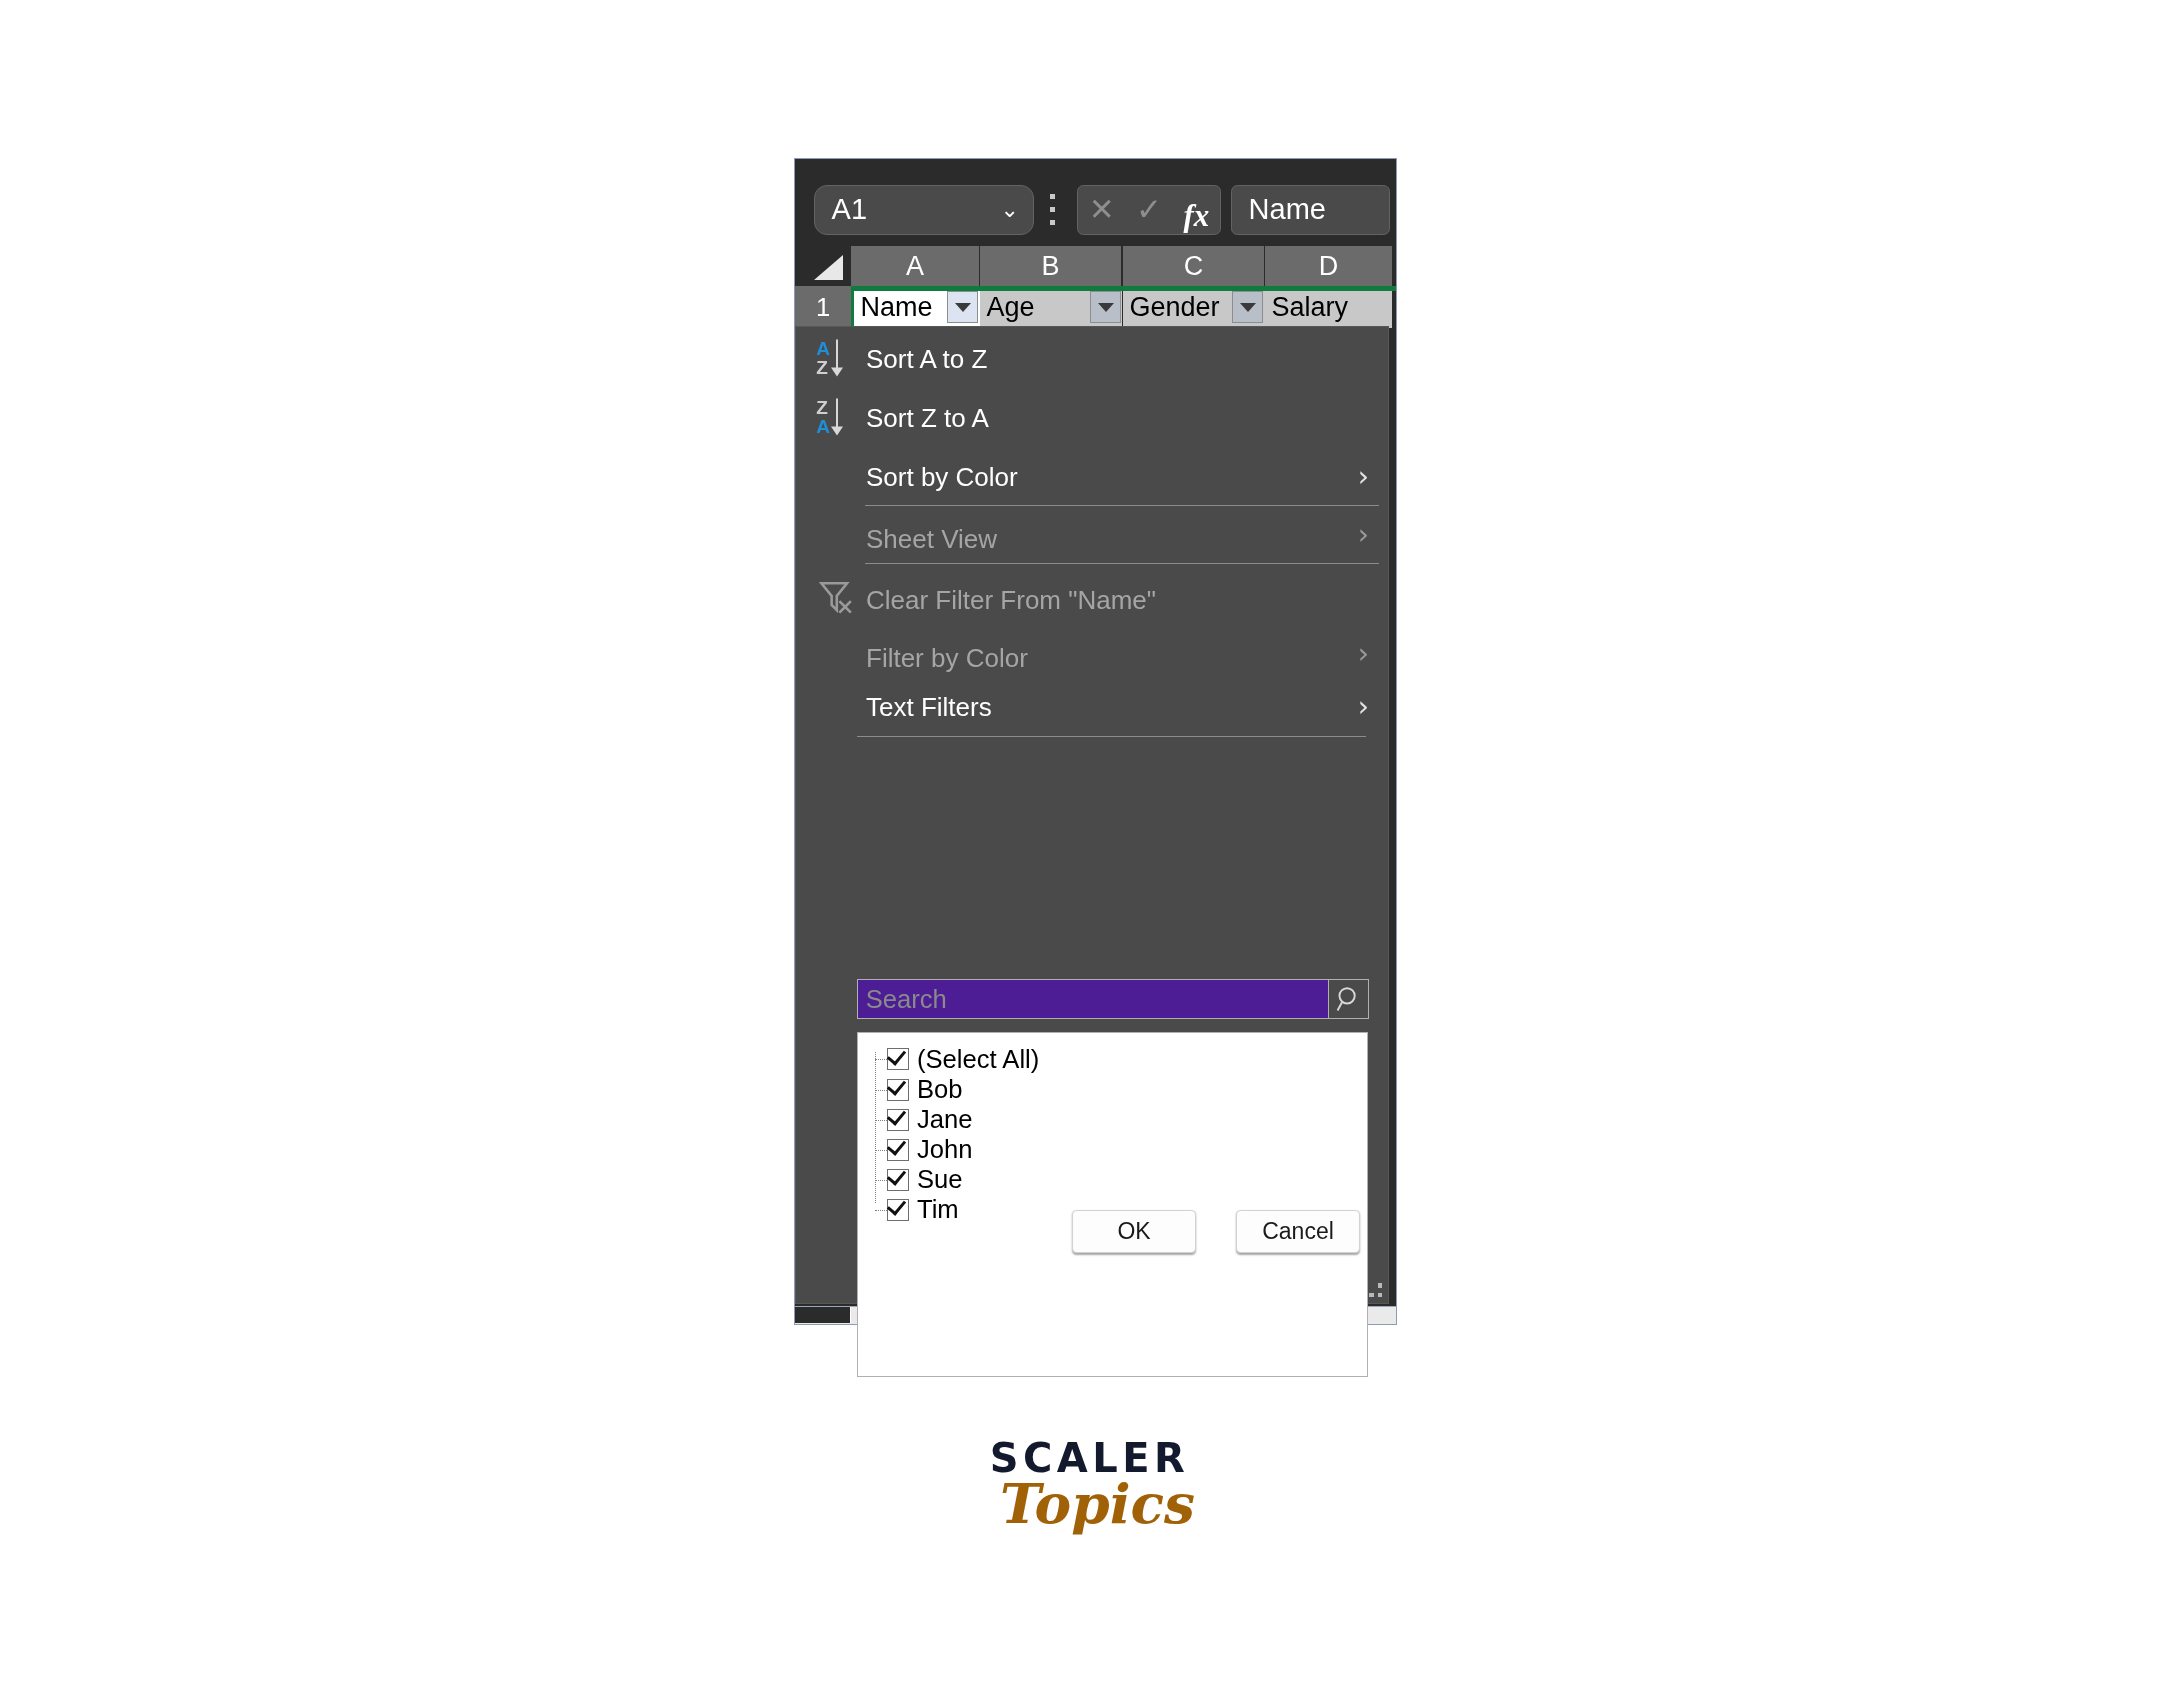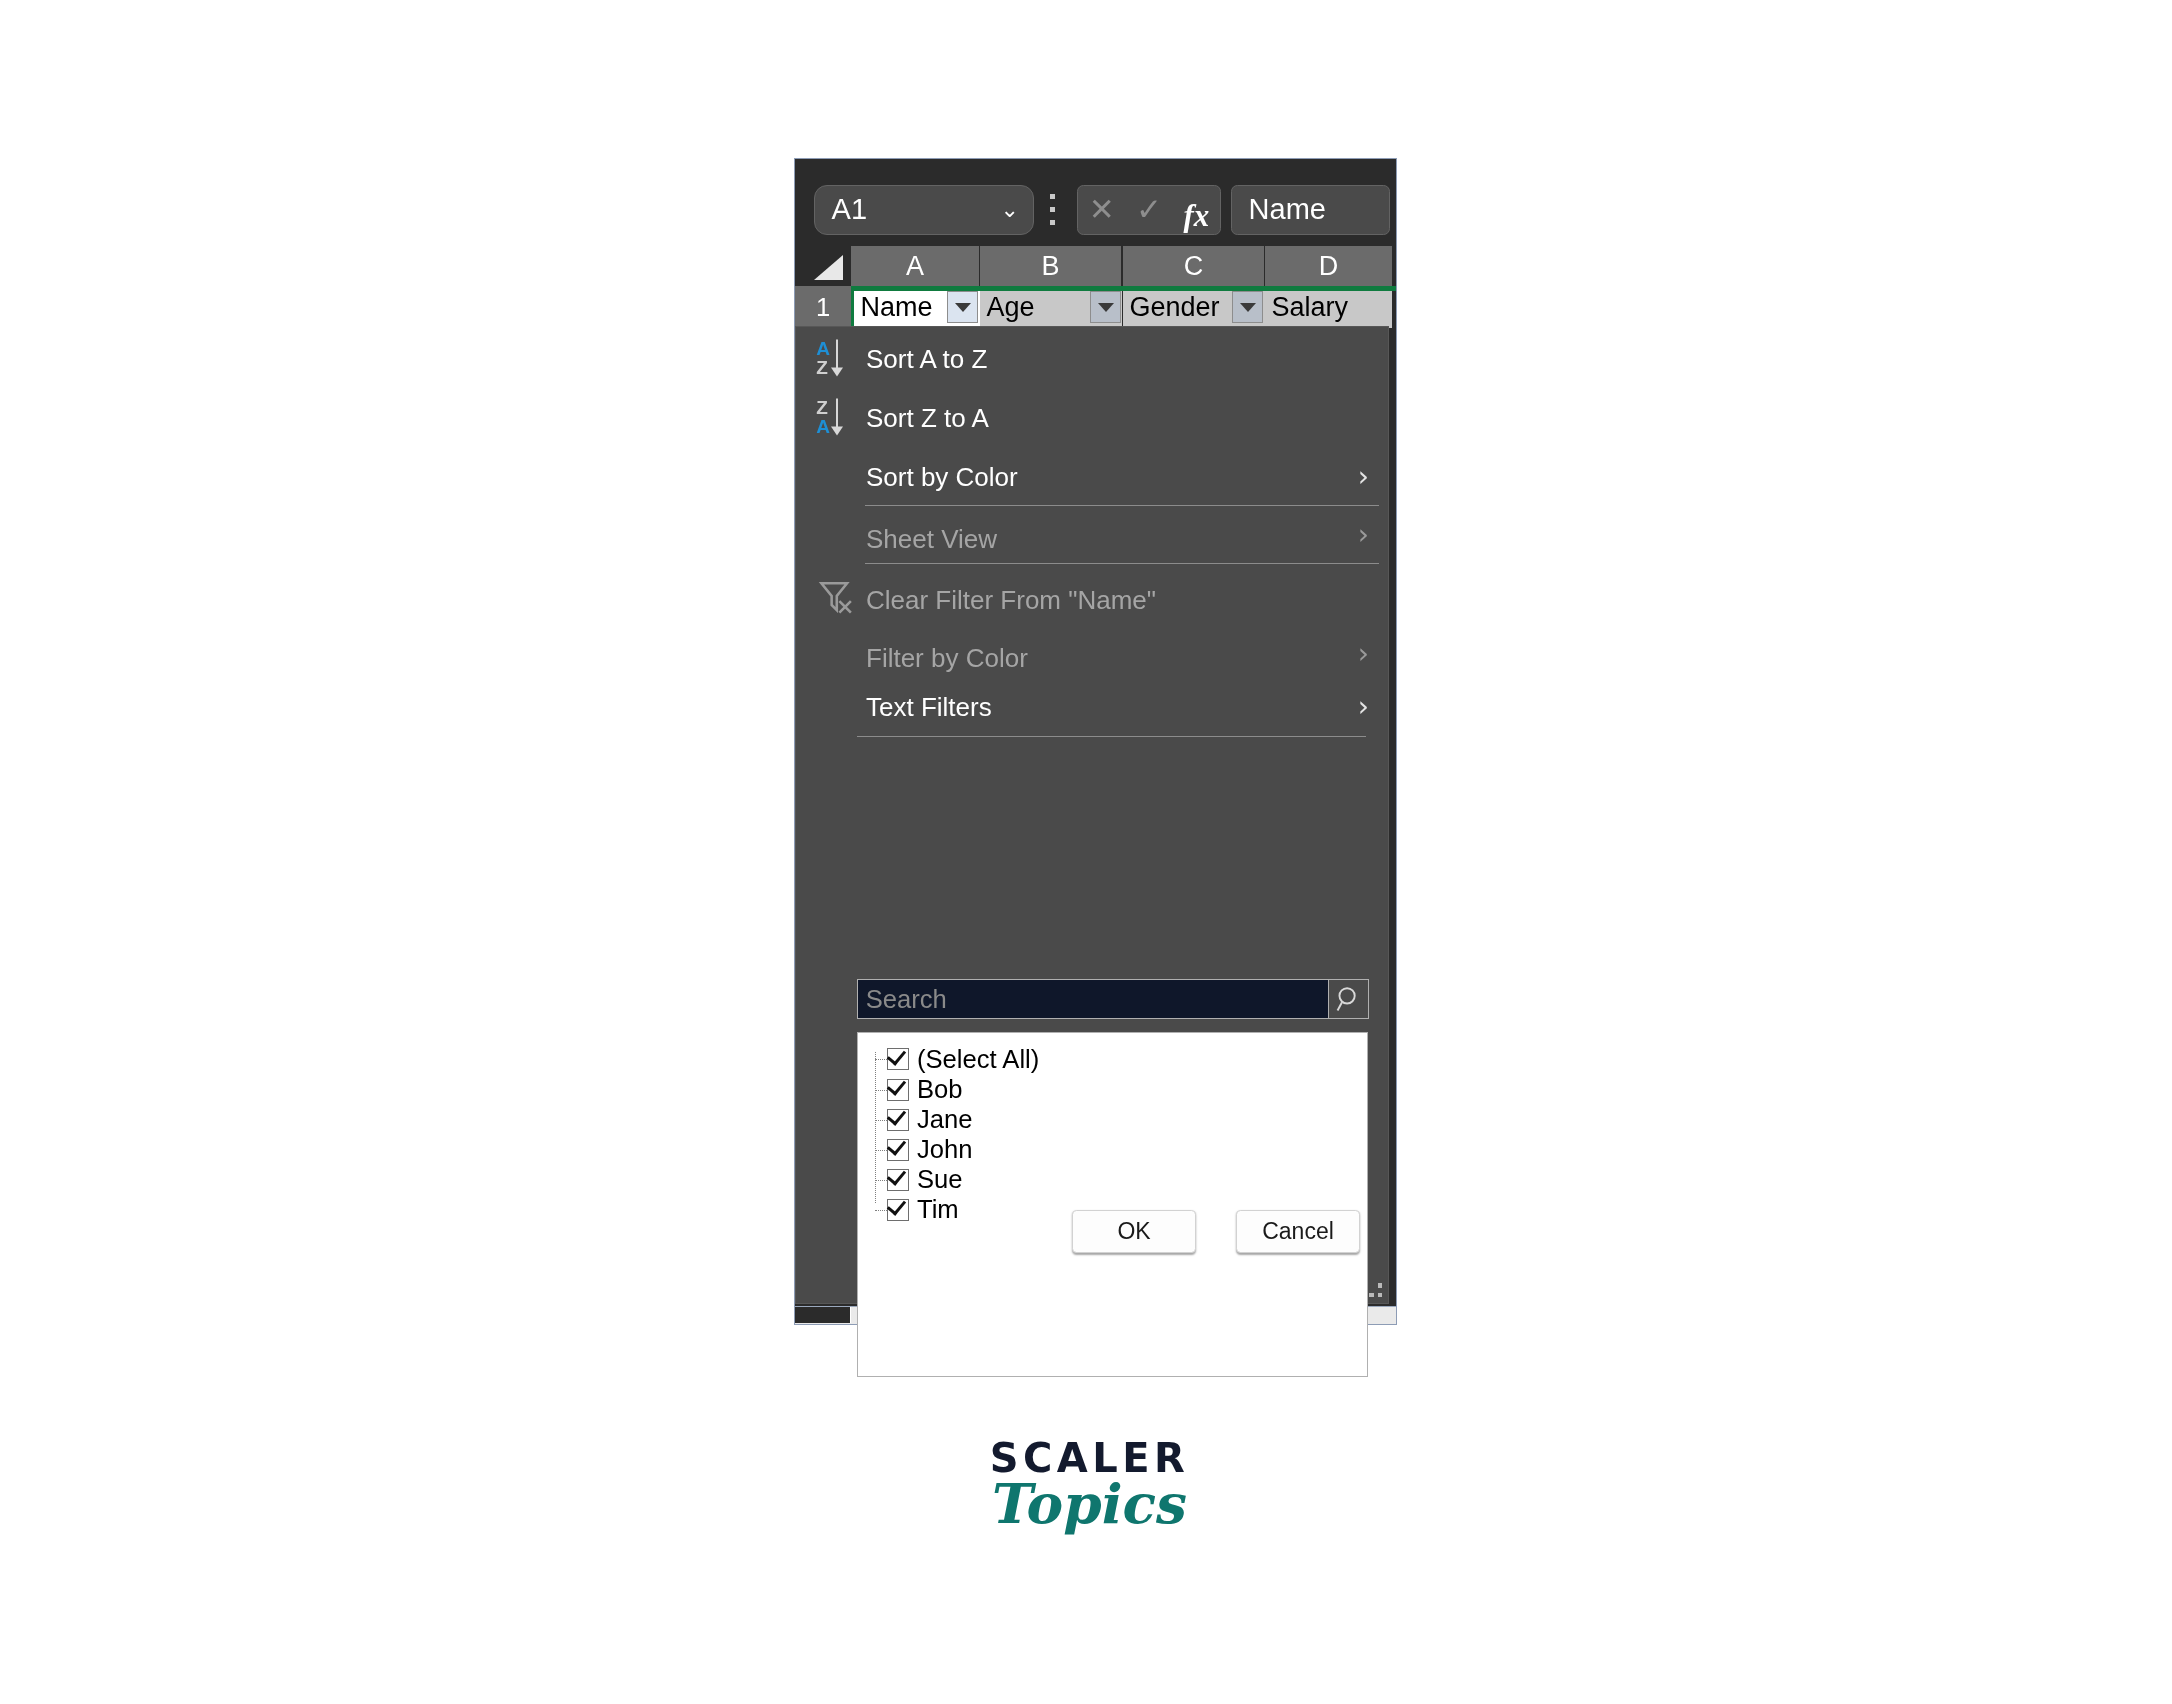--- a/index.html
+++ b/index.html
@@ -286,21 +286,21 @@
     position: absolute;
     left: 61px;
     top: 652px;
     width: 511px;
     height: 40px;
   }
   #search-input {
     position: absolute;
     left: 0; top: 0;
     width: 472px; height: 40px;
-    background: #0f172a;
+    background: #4c1d95;
     border: 1.3px solid #b0b0b0;
     box-sizing: border-box;
     font-size: 25.6px;
     color: #8a8a8a;
     padding: 0 7.7px;
     font-family: "Liberation Sans", sans-serif;
     outline: none;
   }
   #search-input::placeholder { color: #8a8a8a; opacity: 1; }
   #search-icon-btn {
@@ -449,25 +449,26 @@
     font-size: 40px;
     font-weight: 700;
     letter-spacing: 4.5px;
     color: #131a2e;
     font-family: "DejaVu Sans", sans-serif;
     line-height: 1;
   }
   #logo-topics {
     margin-top: -2.6px;
     font-size: 55px;
-    color: #0f766e;
+    color: #a16207;
     font-family: "DejaVu Serif", serif;
     font-style: italic;
     font-weight: 700;
     line-height: 1.05;
+    text-align: right;
   }
 </style>
 </head>
 <body>
 
 <div id="excel-window">
 
   <div id="formula-bar">
 
     <div id="name-box">

